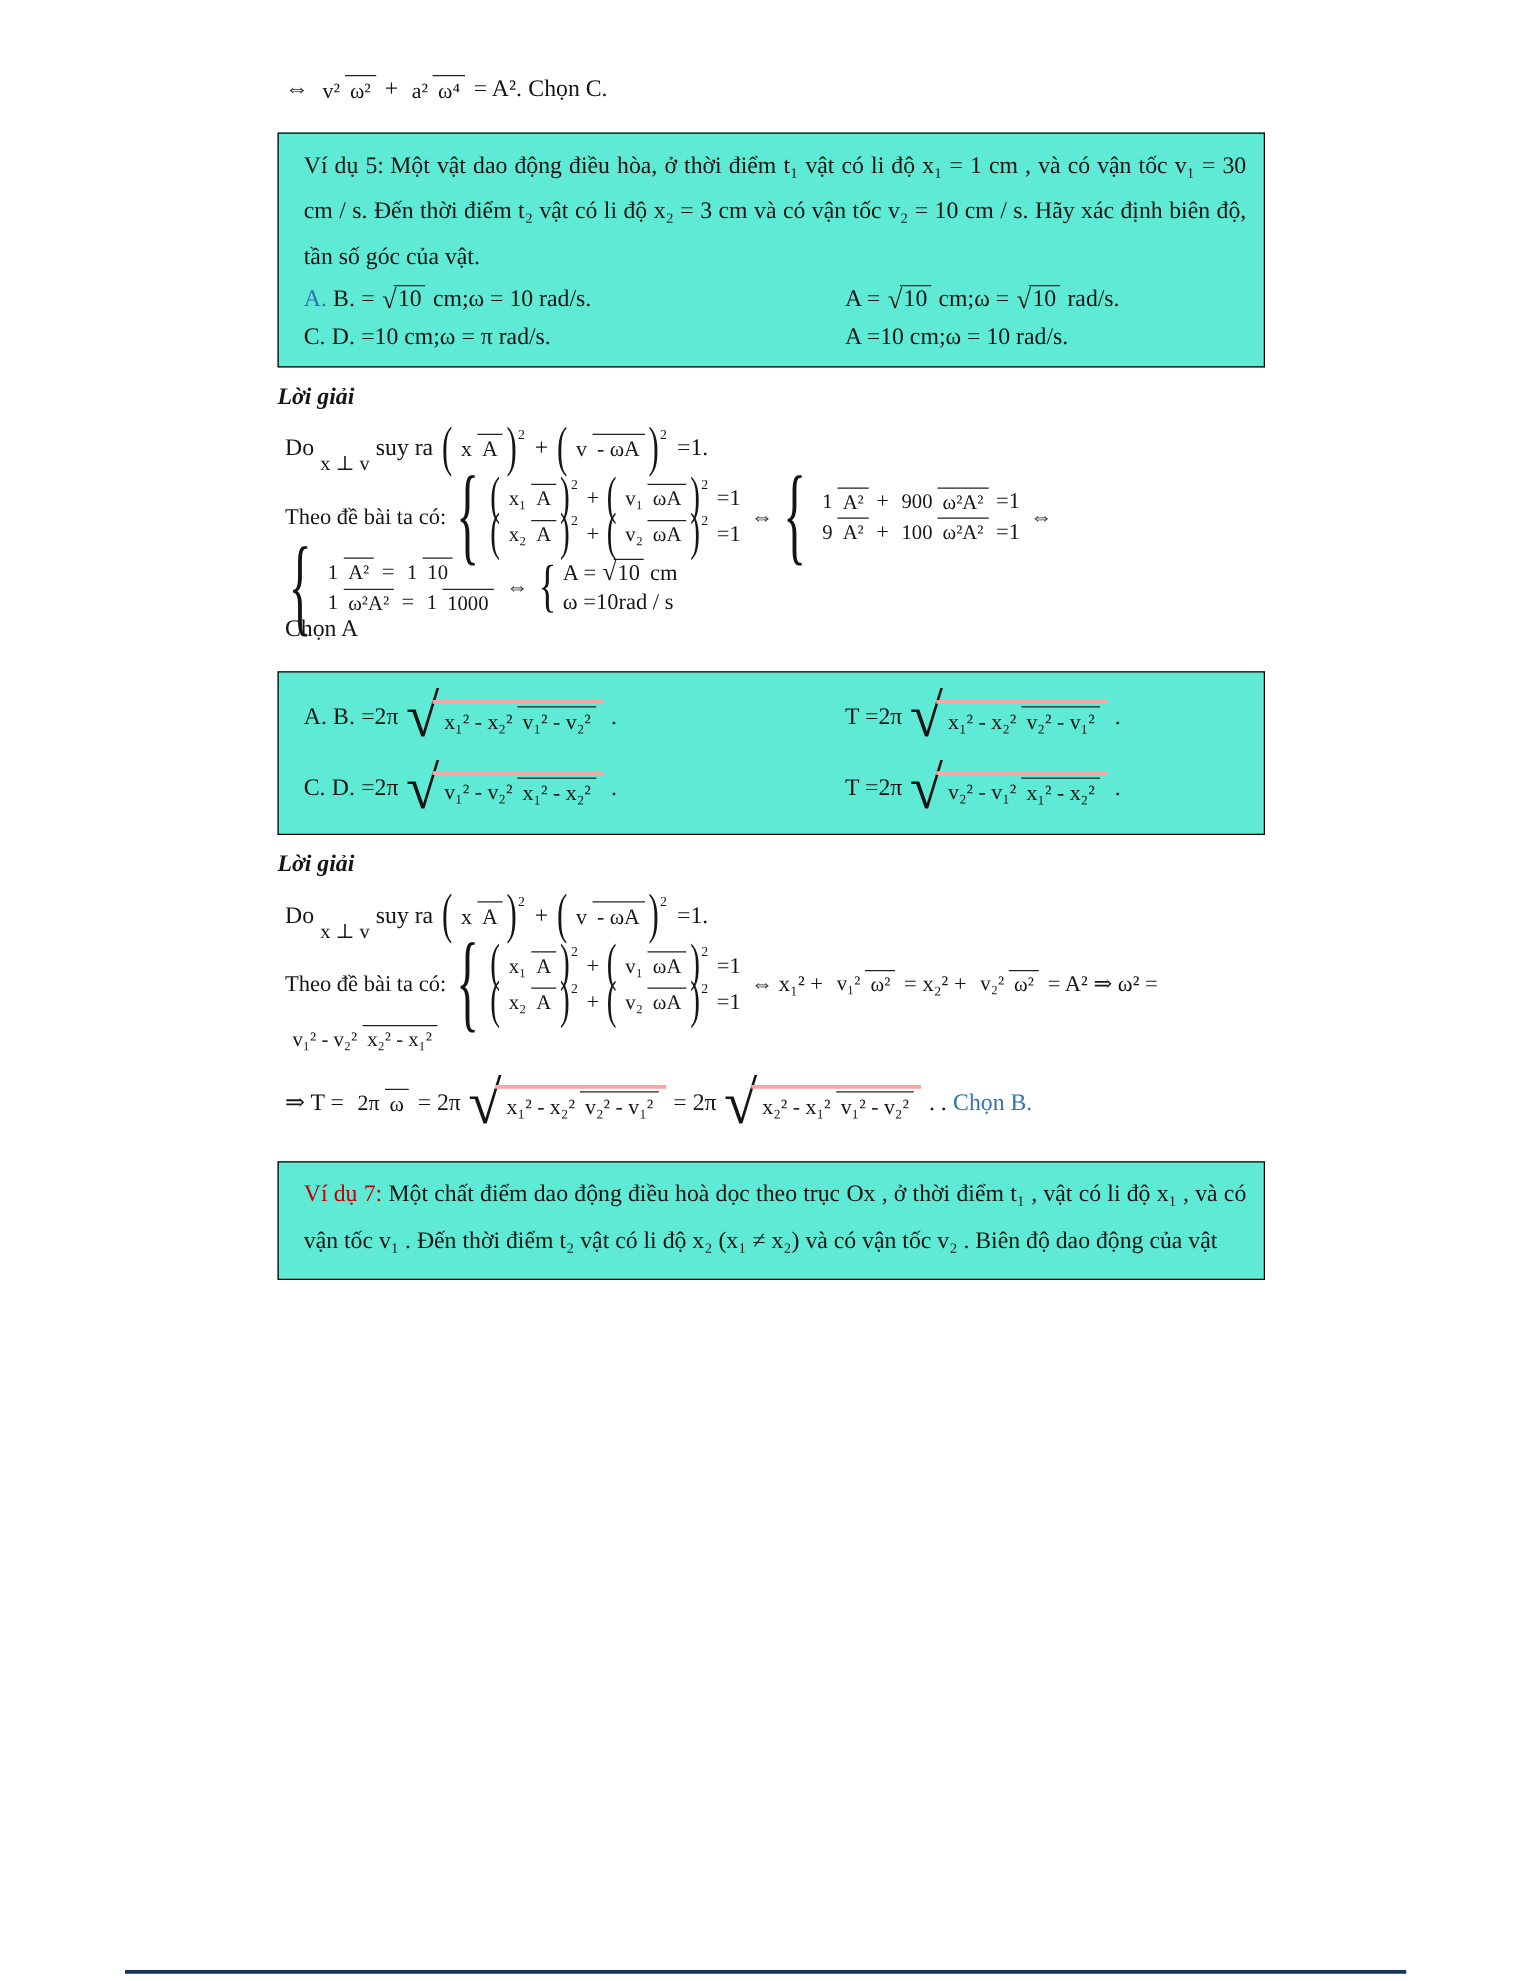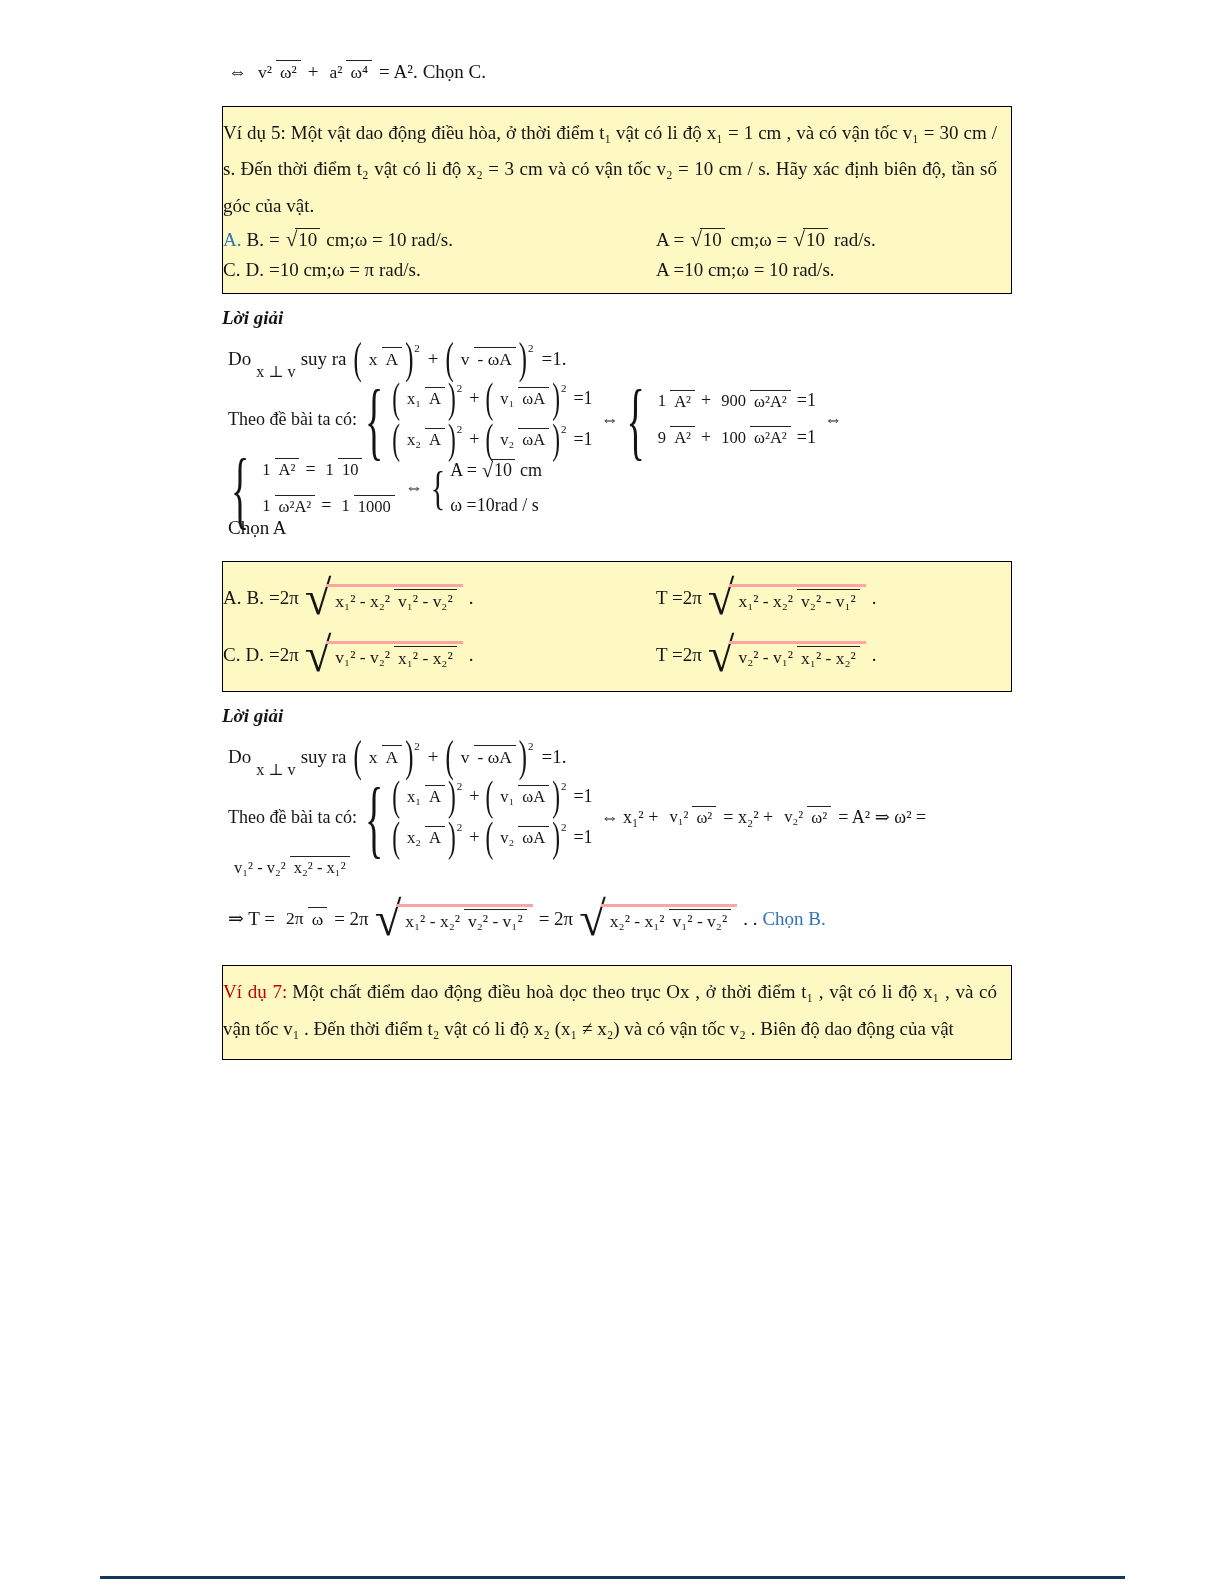--- a/index.html
+++ b/index.html
@@ -41,25 +41,25 @@
   .sqrt-sm .vinc { border-top:1px solid #222; padding:0 3px; white-space:nowrap; }
   .sqrt-big .rad { font-size:2.55em; font-weight:200; margin-right:-5px; }
   .sqrt-big .vinc { border-top:3px solid #fca5a5; padding:2px 4px 0 3px; }
 
   
   .cases { display:inline-flex; align-items:center; margin:0 3px; }
   .cases .brace { display:inline-block; font-size:38px; line-height:1; font-weight:300;
                   transform:scaleY(2.3); transform-origin:center; margin-right:7px; }
   .cases .brace::before { content:"{"; }
   .cases-sm .brace { font-size:30px; transform:scaleY(1.55); margin-right:5px; }
-  .cases .rows { display:inline-flex; flex-direction:column; gap:14px; align-items:flex-start;justify-content:center; }
+  .cases .rows { display:inline-flex; flex-direction:column; gap:2px; align-items:flex-start;justify-content:center; }
   .eqrow { display:flex; align-items:center; gap:4px; }
 
   
-  .example-box { border:1px solid #000; padding:8px 14px 12px 0; margin-top:22px; background:#fef9c3; }
+  .example-box { border:1px solid #000; padding:8px 14px 12px 20px; margin-top:22px; background:#5eead4; }
   .para { text-align:justify; line-height:1.92; }
   .extitle { margin-right:5px; }
   .opt-grid { display:grid; grid-template-columns:433px 1fr; row-gap:8px; margin-top:4px; align-items:center; }
   .opt { display:flex; align-items:center; gap:5px; flex-wrap:wrap; }
 
   .loigiai { font-weight:bold; font-style:italic; margin-top:13px; }
   .sol-line { margin-top:16px; }
   .sys-line { margin-top:12px; font-size:18px; }
   .chon-line { }
   .small-math { font-size:0.85em; position:relative; top:12px; }

